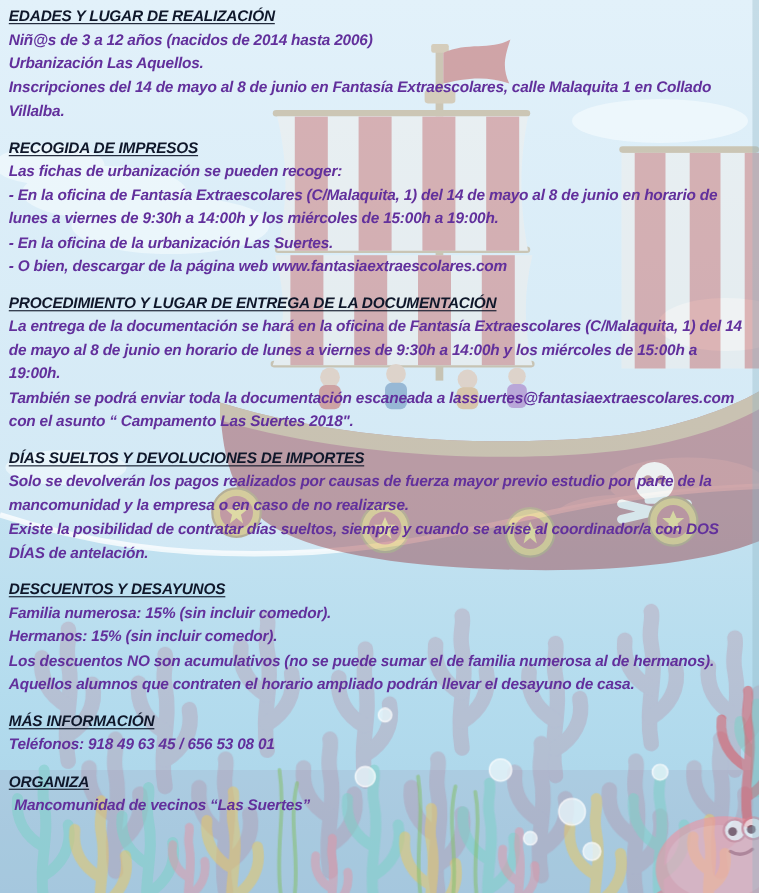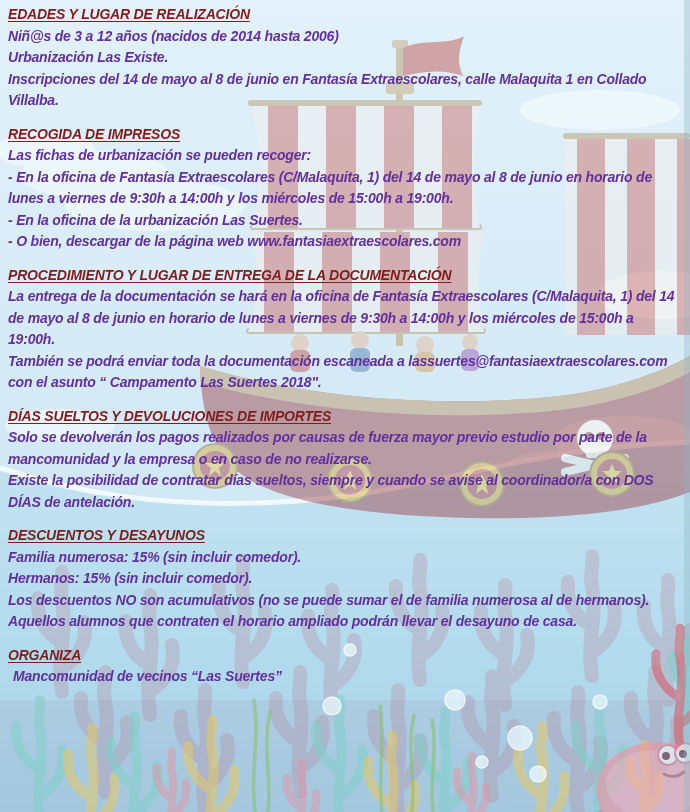--- a/index.html
+++ b/index.html
@@ -18,21 +18,21 @@
     font-style:italic;
     font-weight:bold;
     font-size:14px;
     line-height:21.5px;
     letter-spacing:-0.2px;
   }
   .section + .section{margin-top:12px;}
   .section-title{
     text-decoration:underline;
     text-underline-offset:2px;
-    color:#7f1d1d;
+    color:#0f172a;
   }
   .para{white-space:normal;}
   .section:last-child .para{margin-left:5px;}
 </style>
 </head>
 <body>
 
 <div class="page">
 
   <svg class="bg-svg" viewBox="0 0 690 812" aria-hidden="true">
@@ -225,21 +225,21 @@
       </g>
     </g>
 
     <rect x="684" y="0" width="6" height="812" fill="#8fb4c4" opacity="0.35"></rect>
   </svg>
 
   <div class="content">
       <section class="section">
         <div class="section-title">EDADES Y LUGAR DE REALIZACIÓN</div>
         <div class="para">Niñ@s de 3 a 12 años (nacidos de 2014 hasta 2006)</div>
-        <div class="para">Urbanización Las Existe.</div>
+        <div class="para">Urbanización Las Aquellos.</div>
         <div class="para">Inscripciones del 14 de mayo al 8 de junio en Fantasía Extraescolares, calle Malaquita 1 en Collado Villalba.</div>
       </section>
       <section class="section">
         <div class="section-title">RECOGIDA DE IMPRESOS</div>
         <div class="para">Las fichas de urbanización se pueden recoger:</div>
         <div class="para">- En la oficina de Fantasía Extraescolares (C/Malaquita, 1) del 14 de mayo al 8 de junio en horario de lunes a viernes de 9:30h a 14:00h y los miércoles de 15:00h a 19:00h.</div>
         <div class="para">- En la oficina de la urbanización Las Suertes.</div>
         <div class="para">- O bien, descargar de la página web www.fantasiaextraescolares.com</div>
       </section>
       <section class="section">
@@ -253,17 +253,21 @@
         <div class="para">Existe la posibilidad de contratar días sueltos, siempre y cuando se avise al coordinador/a con DOS DÍAS de antelación.</div>
       </section>
       <section class="section">
         <div class="section-title">DESCUENTOS Y DESAYUNOS</div>
         <div class="para">Familia numerosa: 15% (sin incluir comedor).</div>
         <div class="para">Hermanos: 15% (sin incluir comedor).</div>
         <div class="para">Los descuentos NO son acumulativos (no se puede sumar el de familia numerosa al de hermanos).</div>
         <div class="para">Aquellos alumnos que contraten el horario ampliado podrán llevar el desayuno de casa.</div>
       </section>
       <section class="section">
+        <div class="section-title">MÁS INFORMACIÓN</div>
+        <div class="para">Teléfonos: 918 49 63 45 / 656 53 08 01</div>
+      </section>
+      <section class="section">
         <div class="section-title">ORGANIZA</div>
         <div class="para">Mancomunidad de vecinos “Las Suertes”</div>
       </section>
     </div>
 </div>
 
 </body></html>

